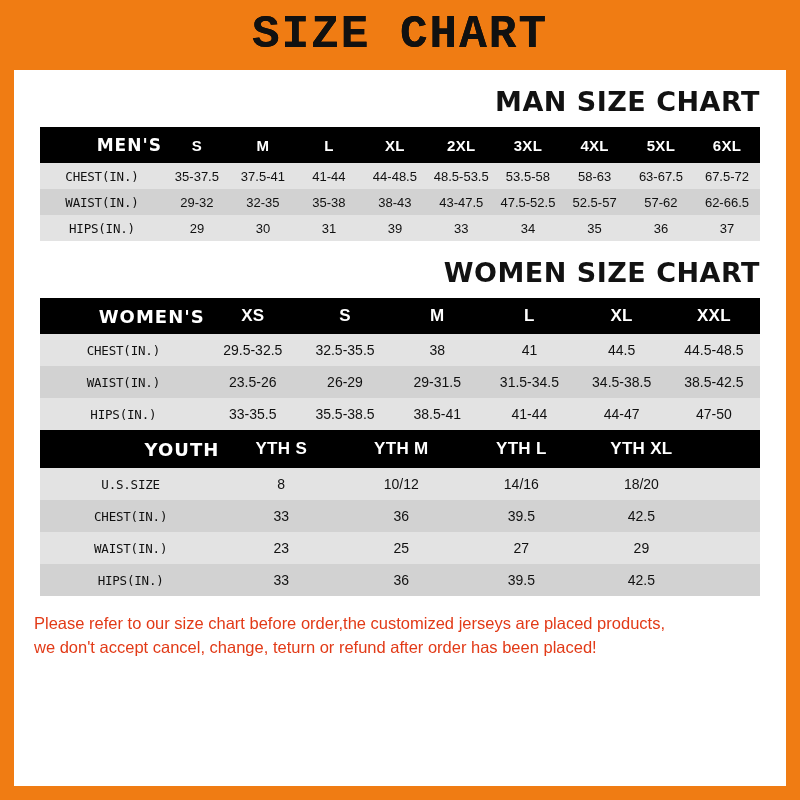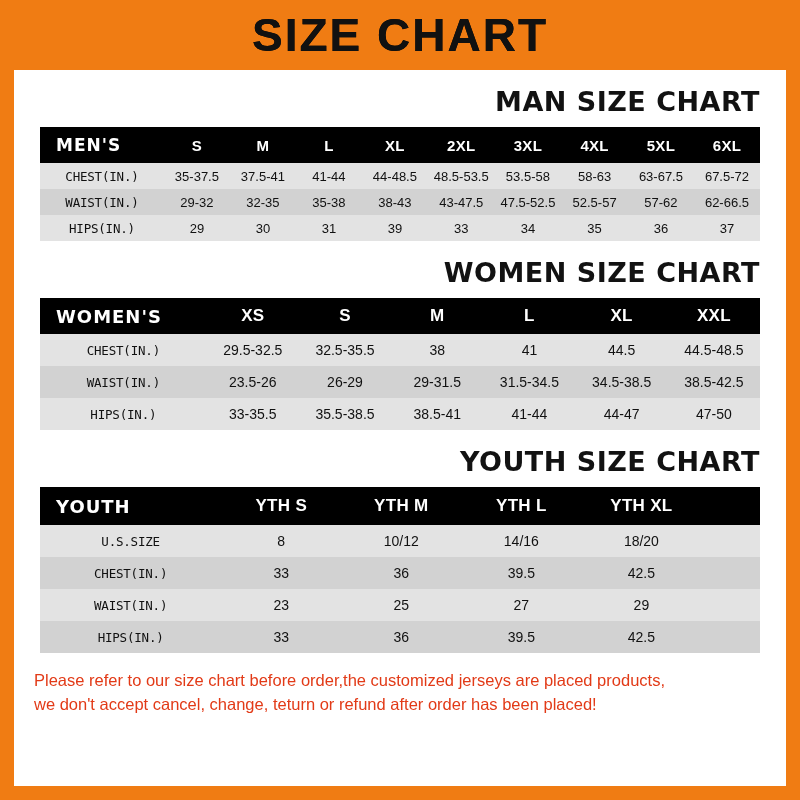--- a/index.html
+++ b/index.html
@@ -24,21 +24,21 @@
   }
   .banner {
     height: 70px;
     background: #f07c13;
     display: flex;
     align-items: center;
     justify-content: center;
     margin: 0 -14px;
   }
   .banner-title {
-    font-family: Liberation Sans, sans-serif;
+    font-family: Liberation Mono, monospace;
     font-weight: bold;
     font-size: 46px;
     letter-spacing: 2px;
     color: #111111;
     line-height: 1;
     text-shadow: 0 0 0 #000;
     text-align: center;
   }
   .section {
     padding: 0 26px;
@@ -68,21 +68,21 @@
   }
   table.size-table thead th {
     background: #000000;
     color: #ffffff;
     font-weight: bold;
     font-size: 15px;
     height: 36px;
     letter-spacing: 0.3px;
   }
   table.size-table thead th.label-col {
-    text-align: left;
+    text-align: right;
     padding-left: 16px;
     font-size: 17px;
     font-family: "DejaVu Sans", sans-serif;
     letter-spacing: 1px;
   }
   table.size-table tbody tr.row-light td {
     background: #e3e3e3;
   }
   table.size-table tbody tr.row-dark td {
     background: #d2d2d2;
@@ -246,21 +246,20 @@
           <td>38.5-41</td>
           <td>41-44</td>
           <td>44-47</td>
           <td>47-50</td>
         </tr>
       </tbody>
     </table>
   </div>
 
   <div class="section youth">
-    <div class="section-title">YOUTH SIZE CHART</div>
     <table class="size-table">
       <thead>
         <tr>
           <th class="label-col" style="width:24%">YOUTH</th>
           <th style="width:17%">YTH S</th>
           <th style="width:17%">YTH M</th>
           <th style="width:17%">YTH L</th>
           <th style="width:17%">YTH XL</th>
           <th style="width:8%"></th>
         </tr>

